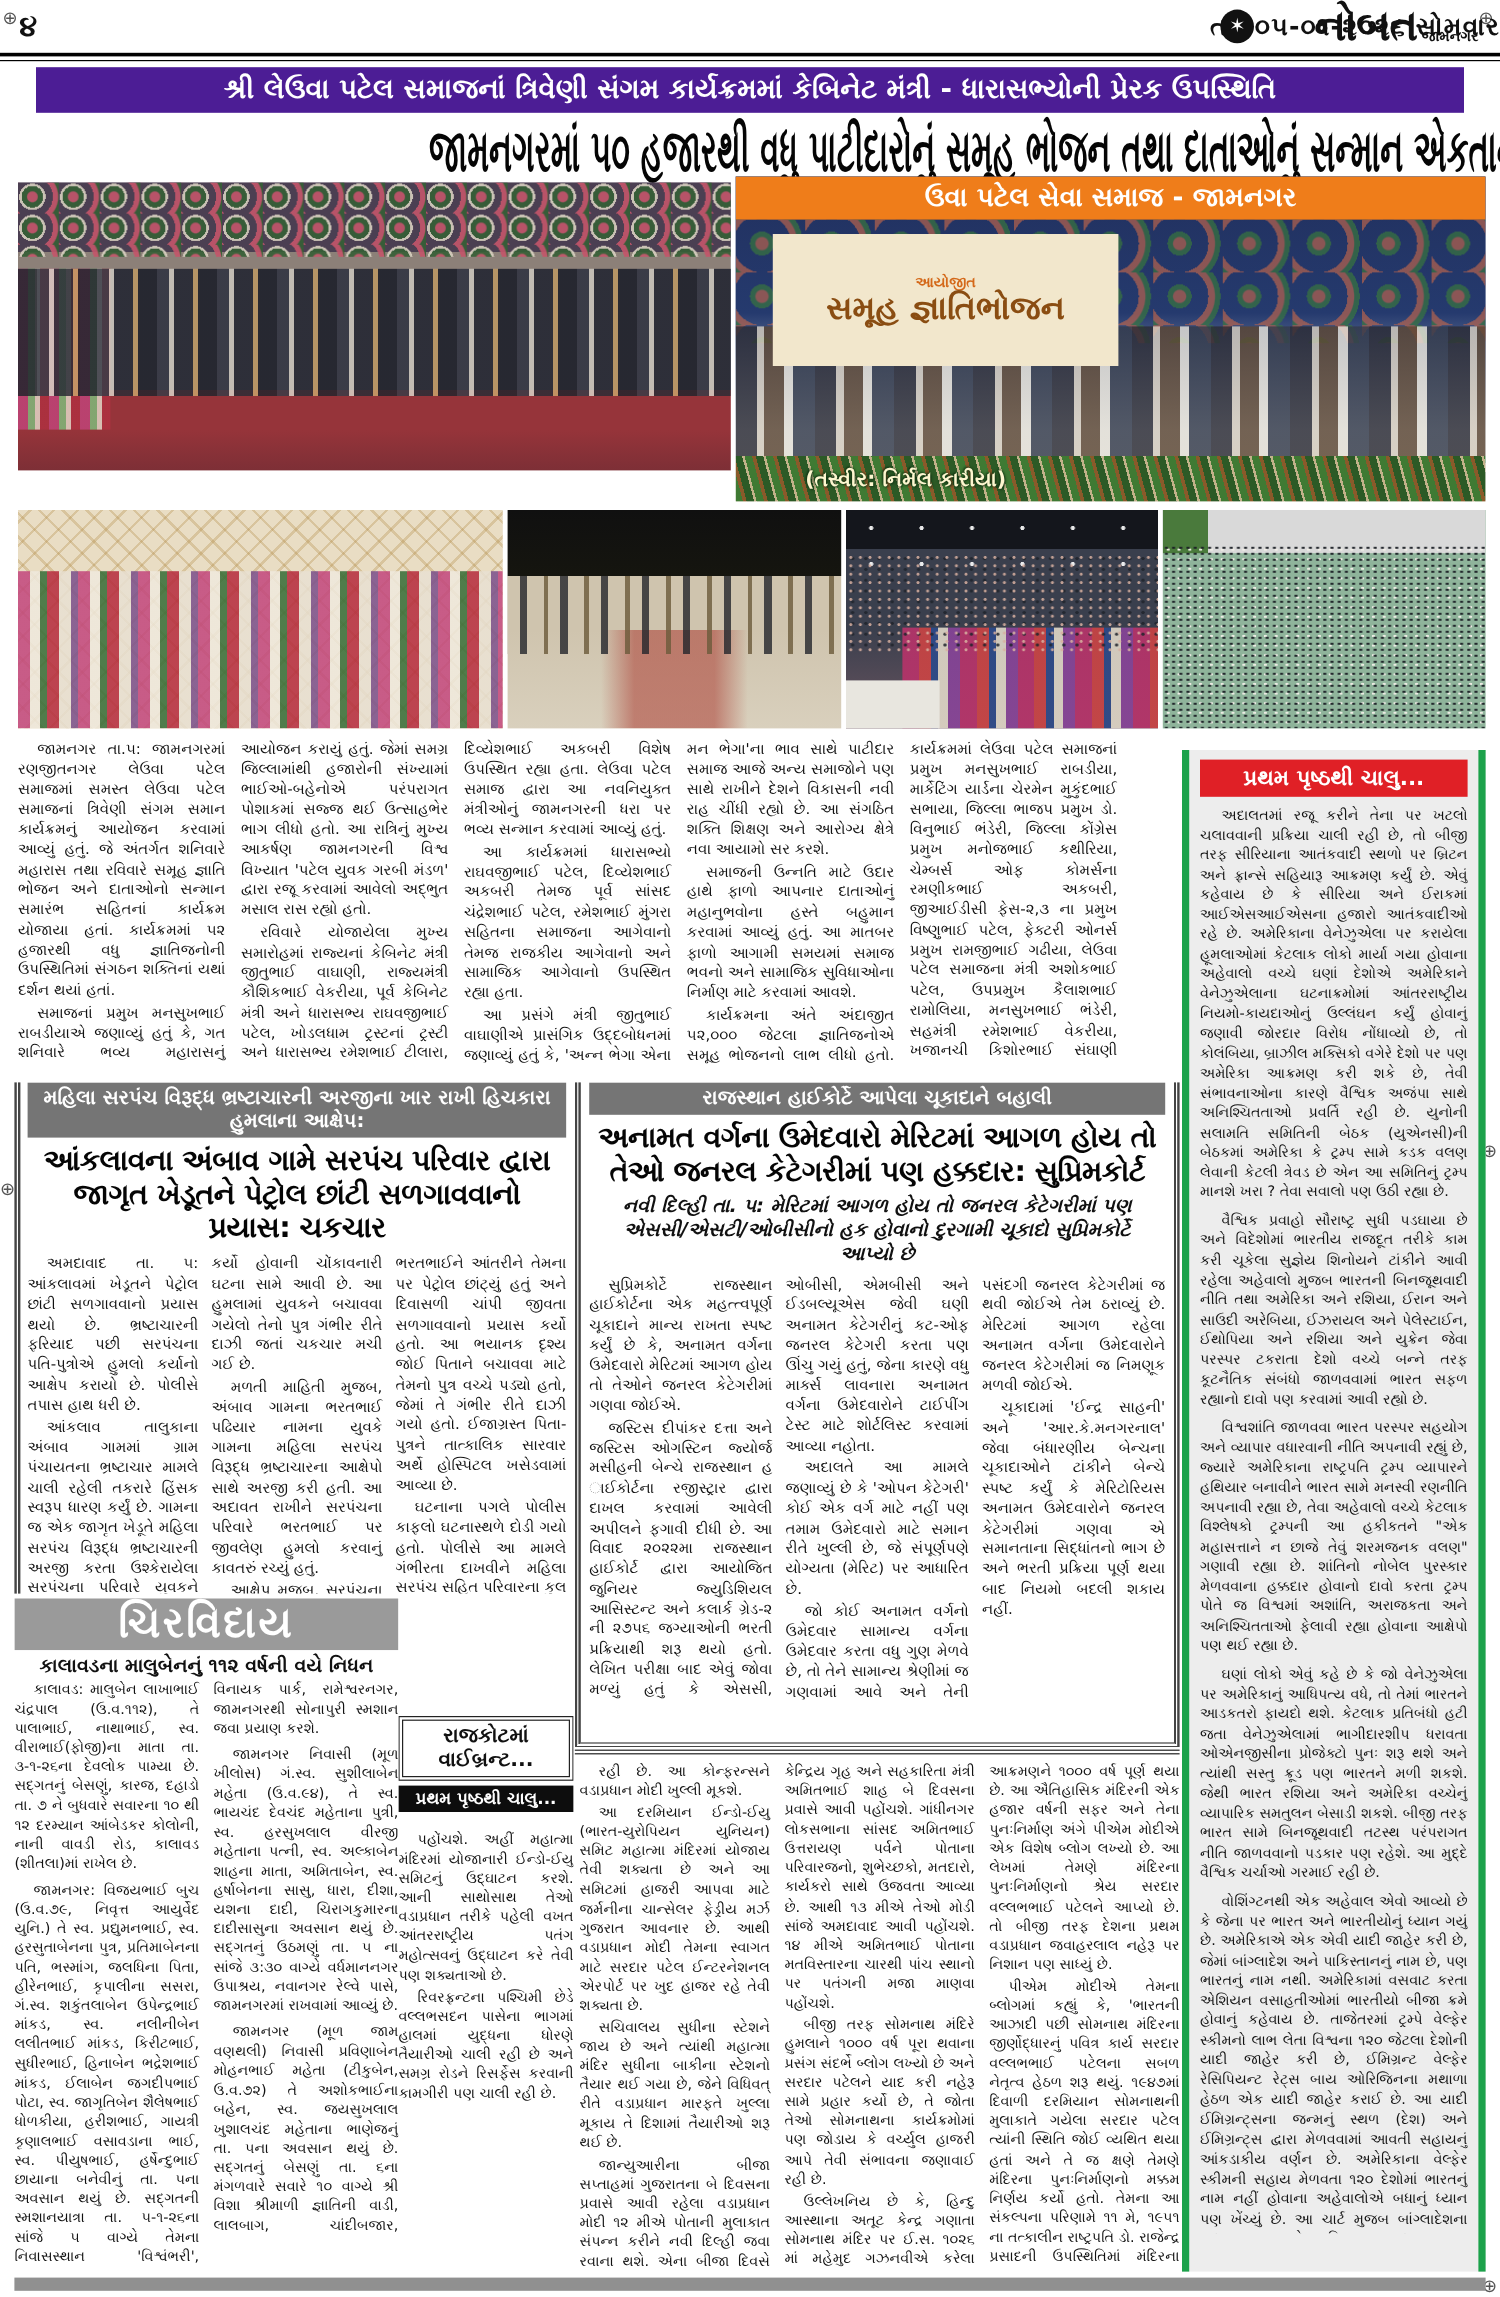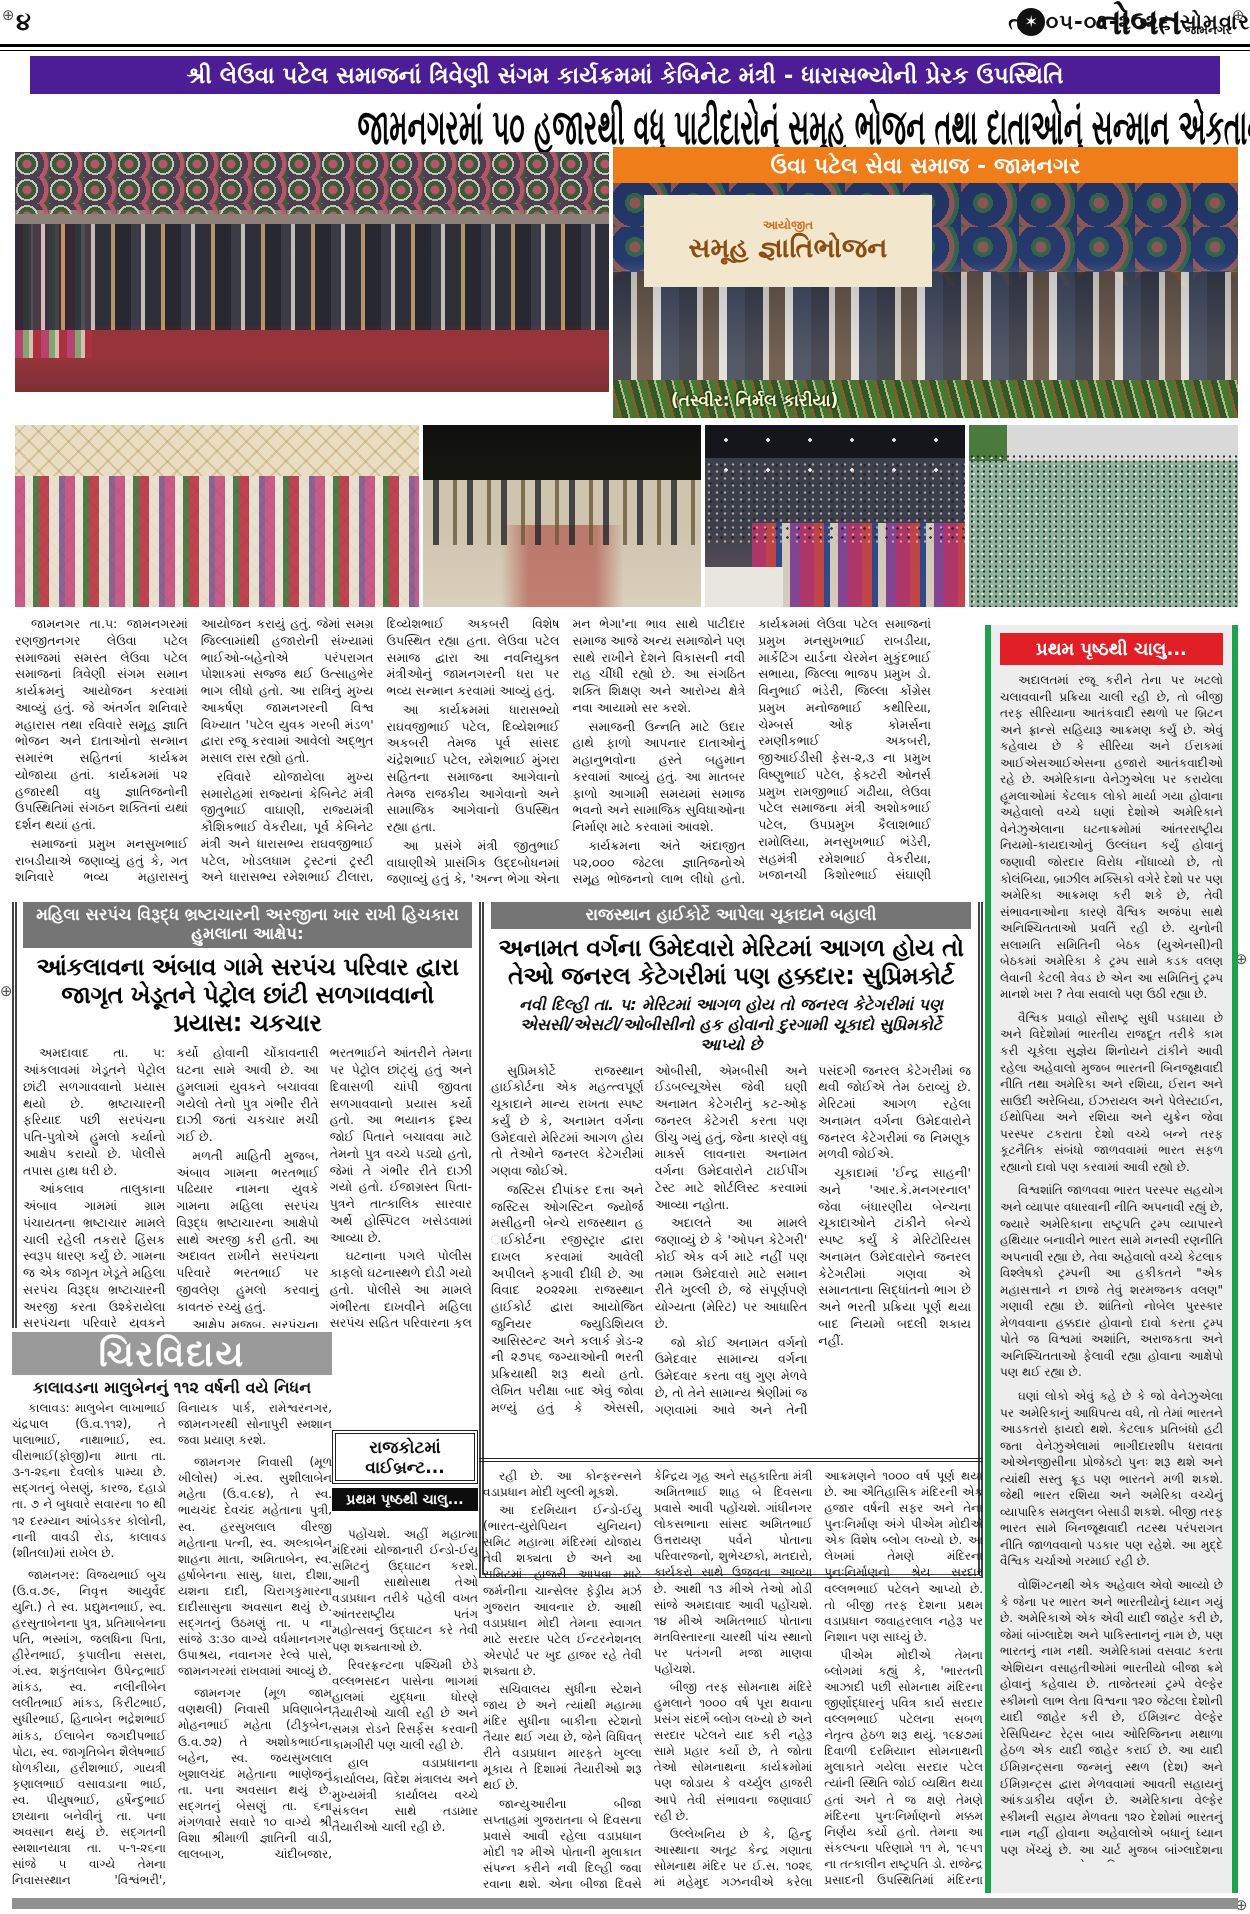--- a/index.html
+++ b/index.html
@@ -35,21 +35,21 @@
 
   .ph2{left:613px;top:147px;width:625px;height:271px;
     background:linear-gradient(180deg,#21305e 0%,#253a6e 42%,#cfd3da 78%,#e6e2d6 100%);}
   .ph2::before{content:"";position:absolute;left:0;top:36px;width:100%;height:38%;
     background:repeating-radial-gradient(circle at 22px 20px,#c2664a 0 5px,#3a7a3a 6px 10px,transparent 10px 24px);
     background-size:58px 44px;opacity:.65;}
   .ph2::after{content:"";position:absolute;left:0;top:46%;width:100%;height:40%;
     background:repeating-linear-gradient(90deg,#2a2a33 0 18px,#d8cfc0 18px 24px,#5c4632 24px 40px,#e8e4da 40px 48px,#333a4a 48px 66px);opacity:.8;}
   .ph2-banner{position:absolute;left:0;top:0;width:100%;height:36px;background:#ef7d1a;color:#fff;
     display:flex;align-items:center;justify-content:center;font-size:22px;font-weight:900;z-index:3;}
-  .ph2-board{position:absolute;left:5%;top:48px;width:46%;height:92px;background:#f2e7cc;z-index:2;
+  .ph2-board{position:absolute;left:5%;top:48px;width:46%;height:110px;background:#f2e7cc;z-index:2;
     display:flex;flex-direction:column;align-items:center;justify-content:center;}
   .ph2-board .small{font-size:12px;font-weight:700;color:#d4691a;}
   .ph2-board .big{font-size:27px;font-weight:900;color:#8a4d12;}
   .leaves{position:absolute;left:0;bottom:0;width:100%;height:14%;z-index:3;
     background:repeating-linear-gradient(75deg,#3f7a33 0 6px,#8a5a2a 6px 9px,#2c5a26 9px 15px,#c2b28a 15px 17px);}
   .credit{position:absolute;left:58px;bottom:8px;z-index:4;color:#fdf6cf;font-size:17px;font-weight:800;
     text-shadow:1px 1px 2px #123312,-1px -1px 2px #123312;}
 
   .rp1{left:15px;top:425px;width:404px;height:182px;background:#e9ddc4;}
   .rp1::before{content:"";position:absolute;inset:0;
@@ -92,21 +92,21 @@
 
   .box-kicker{background:#757575;color:#ffffff;font-weight:800;text-align:center;
     padding:4px 4px;font-size:16.5px;line-height:1.15;}
   .box-headline{font-size:24px;font-weight:900;text-align:center;line-height:1.16;
     letter-spacing:-.5px;padding:6px 2px 4px 2px;color:#050505;}
   .box-subhead{font-size:16px;font-weight:700;font-style:italic;text-align:center;line-height:1.25;padding:0 6px 4px 6px;}
 
   .accident-box{position:absolute;left:12px;top:902px;width:460px;height:426px;border-left:5px double #444;padding-left:6px;box-sizing:border-box;overflow:hidden;}
   .accident-body{height:306px;overflow:hidden;column-count:3;column-gap:11px;column-fill:auto;margin-top:4px;}
 
-  .court-box{position:absolute;left:479px;top:902px;width:504px;height:676px;box-sizing:border-box;
+  .court-box{position:absolute;left:479px;top:902px;width:504px;height:554px;box-sizing:border-box;
     border-left:5px double #444;border-right:5px double #444;border-bottom:4px double #444;padding:0 7px;overflow:hidden;}
   .court-body{height:368px;overflow:hidden;column-count:3;column-gap:11px;column-fill:auto;margin-top:4px;}
 
   .obit{position:absolute;left:12px;top:1332px;width:320px;height:568px;overflow:hidden;}
   .obit-banner{background:#9a9a9a;color:#fff;text-align:center;font-size:34px;font-weight:900;
     letter-spacing:2px;height:42px;line-height:42px;transform:scaleY(1.05);}
   .obit-subhead{font-size:16px;font-weight:800;text-align:center;padding:4px 0 3px 0;}
   .obit-body{height:494px;overflow:hidden;column-count:2;column-gap:12px;column-fill:auto;font-size:12px;}
   .obit-body p{margin:0 0 6px 0;}
 
@@ -222,21 +222,20 @@
         <p class="para">જામનગર (મૂળ જામ વણથલી) નિવાસી પ્રવિણાબેન મોહનભાઈ મહેતા (ટીકુબેન, ઉ.વ.૭૨) તે અશોકભાઈના બહેન, સ્વ. જયસુખલાલ ખુશાલચંદ મહેતાના ભાણેજનું તા. ૫ના અવસાન થયું છે. સદ્ગતનું બેસણું તા. ૬ના મંગળવારે સવારે ૧૦ વાગ્યે શ્રી વિશા શ્રીમાળી જ્ઞાતિની વાડી, લાલબાગ, ચાંદીબજાર, જામનગરમાં રાખેલ છે. લૌકિક વ્યવહાર બંધ રાખેલ છે.</p>
       </div>
   </div>
 
   <div class="rajA">
     <div class="rajA-head">રાજકોટમાં વાઈબ્રન્ટ...</div>
     <div class="rajA-cont">પ્રથમ પૃષ્ઠથી ચાલુ...</div>
     <div class="rajA-body jtext">
         <p class="para">પહોંચશે. અહીં મહાત્મા મંદિરમાં યોજાનારી ઈન્ડો-ઈયુ સમિટનું ઉદ્ઘાટન કરશે. આની સાથોસાથ તેઓ વડાપ્રધાન તરીકે પહેલી વખત આંતરરાષ્ટ્રીય પતંગ મહોત્સવનું ઉદ્ઘાટન કરે તેવી પણ શક્યતાઓ છે.</p>
         <p class="para">રિવરફ્રન્ટના પશ્ચિમી છેડે વલ્લભસદન પાસેના ભાગમાં હાલમાં યુદ્ધના ધોરણે તૈયારીઓ ચાલી રહી છે અને સમગ્ર રોડને રિસર્ફેસ કરવાની કામગીરી પણ ચાલી રહી છે.</p>
-        <p class="para">હાલ વડાપ્રધાનના કાર્યાલય, વિદેશ મંત્રાલય અને મુખ્યમંત્રી કાર્યાલય વચ્ચે સંકલન સાથે તડામાર તૈયારીઓ ચાલી રહી છે.</p>
       </div>
   </div>
 
   <div class="raj-rule"></div>
   <div class="raj-cols jtext">
       <p class="para">રહી છે. આ કોન્ફરન્સને વડાપ્રધાન મોદી ખુલ્લી મૂકશે.</p>
       <p class="para">આ દરમિયાન ઈન્ડો-ઈયુ (ભારત-યુરોપિયન યુનિયન) સમિટ મહાત્મા મંદિરમાં યોજાય તેવી શક્યતા છે અને આ સમિટમાં હાજરી આપવા માટે જર્મનીના ચાન્સેલર ફેડ્રીય મર્ઝ ગુજરાત આવનાર છે. આથી વડાપ્રધાન મોદી તેમના સ્વાગત માટે સરદાર પટેલ ઈન્ટરનેશનલ એરપોર્ટ પર ખુદ હાજર રહે તેવી શક્યતા છે.</p>
       <p class="para">સચિવાલય સુધીના સ્ટેશને જાય છે અને ત્યાંથી મહાત્મા મંદિર સુધીના બાકીના સ્ટેશનો તૈયાર થઈ ગયા છે, જેને વિધિવત્ રીતે વડાપ્રધાન મારફતે ખુલ્લા મૂકાય તે દિશામાં તૈયારીઓ શરૂ થઈ છે.</p>
       <p class="para">જાન્યુઆરીના બીજા સપ્તાહમાં ગુજરાતના બે દિવસના પ્રવાસે આવી રહેલા વડાપ્રધાન મોદી ૧૨ મીએ પોતાની મુલાકાત સંપન્ન કરીને નવી દિલ્હી જવા રવાના થશે. એના બીજા દિવસે કેન્દ્રિય ગૃહ અને સહકારિતા મંત્રી અમિતભાઈ શાહ બે દિવસના પ્રવાસે આવી પહોંચશે. ગાંધીનગર લોકસભાના સાંસદ અમિતભાઈ ઉત્તરાયણ પર્વને પોતાના પરિવારજનો, શુભેચ્છકો, મતદારો, કાર્યકરો સાથે ઉજવતા આવ્યા છે. આથી ૧૩ મીએ તેઓ મોડી સાંજે અમદાવાદ આવી પહોંચશે. ૧૪ મીએ અમિતભાઈ પોતાના મતવિસ્તારના ચારથી પાંચ સ્થાનો પર પતંગની મજા માણવા પહોંચશે.</p>
       <p class="para">બીજી તરફ સોમનાથ મંદિરે હુમલાને ૧૦૦૦ વર્ષ પૂરા થવાના પ્રસંગ સંદર્ભે બ્લોગ લખ્યો છે અને સરદાર પટેલને યાદ કરી નહેરૂ સામે પ્રહાર કર્યો છે, તે જોતા તેઓ સોમનાથના કાર્યક્રમોમાં પણ જોડાય કે વર્ચ્યુલ હાજરી આપે તેવી સંભાવના જણાવાઈ રહી છે.</p>

